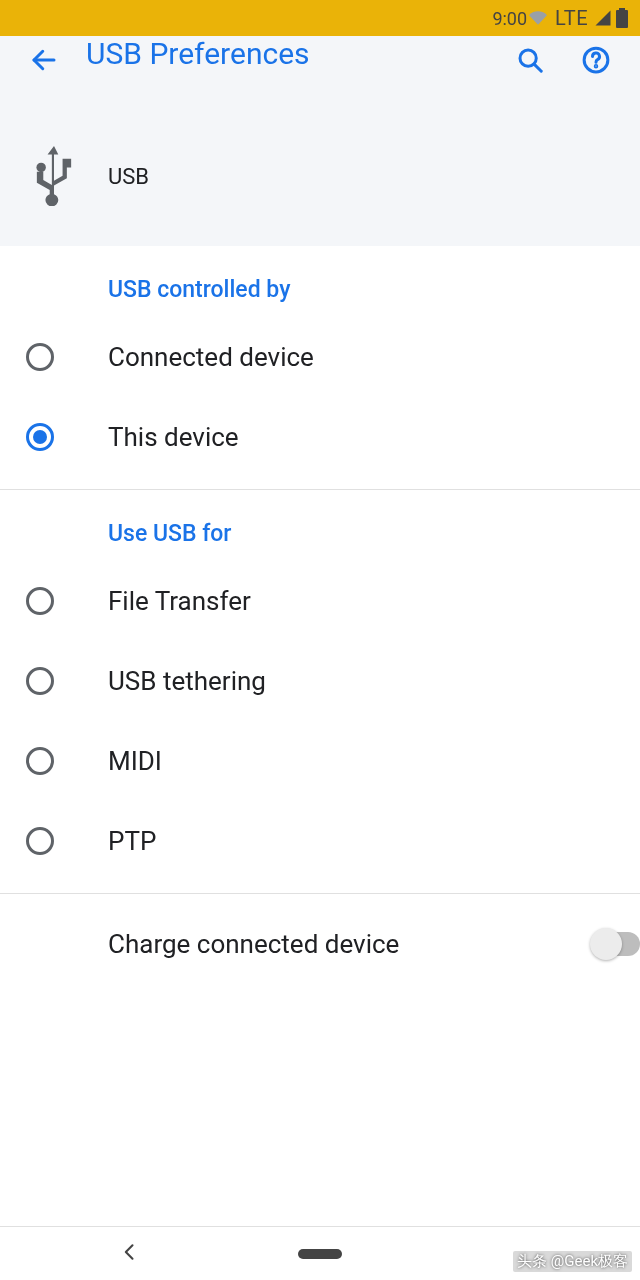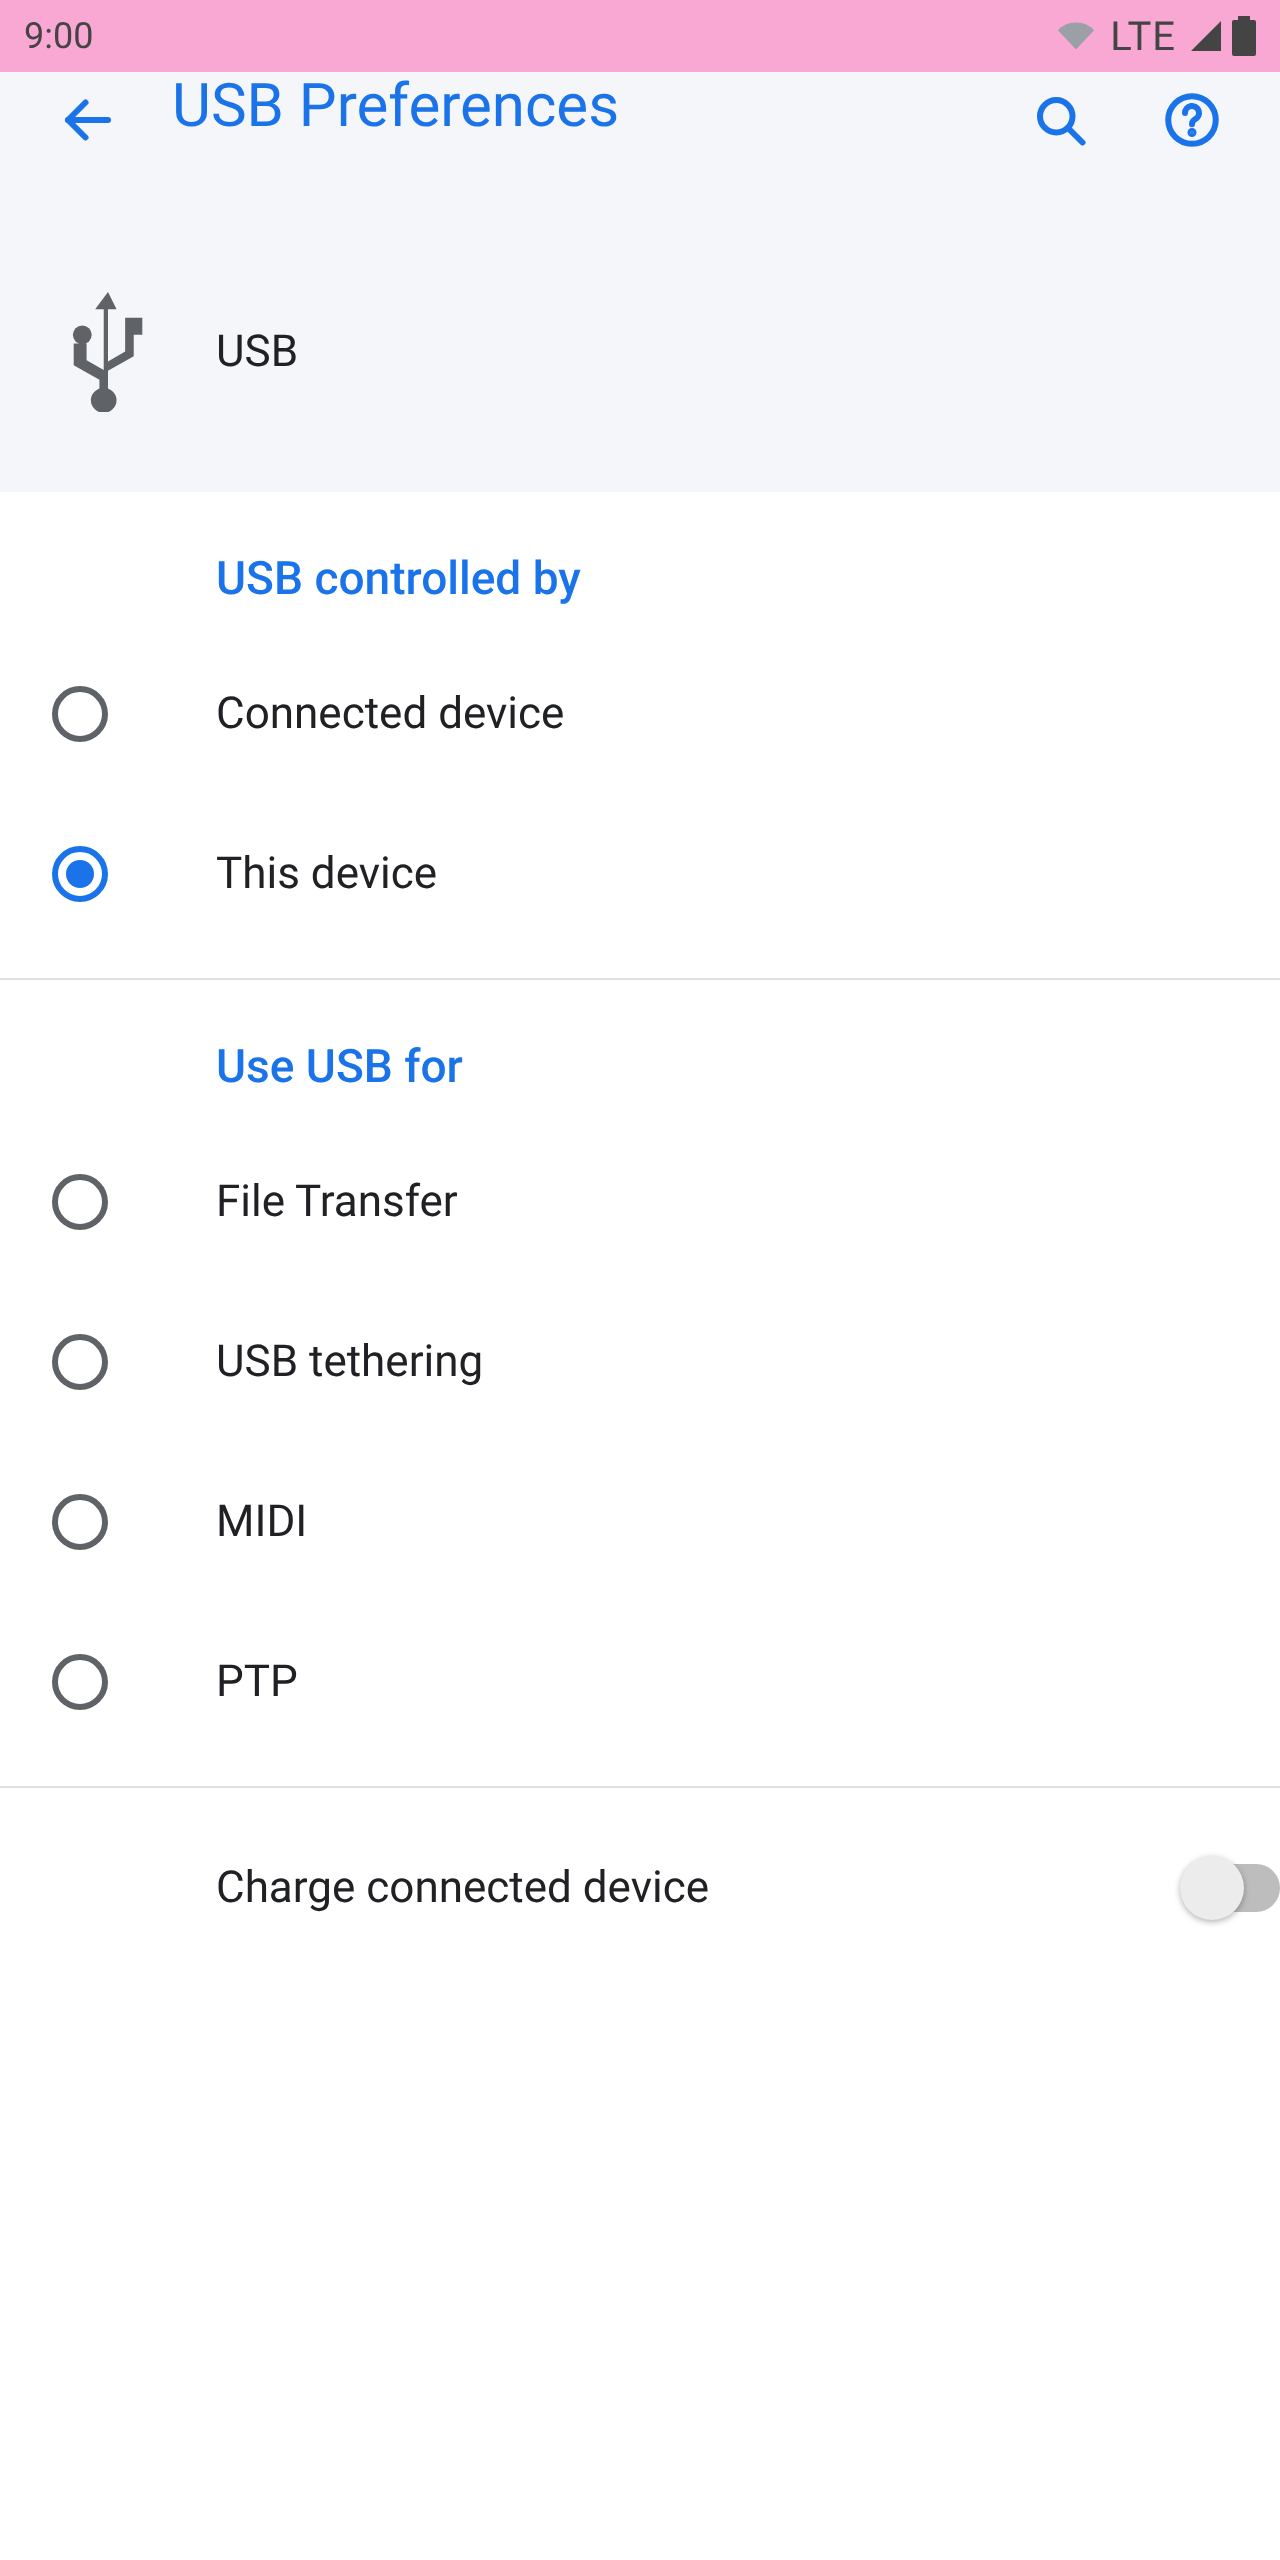--- a/index.html
+++ b/index.html
@@ -1,20 +1,20 @@
 <!DOCTYPE html>
 <html><head>
 <meta charset="utf-8">
 <style>
   * { box-sizing: border-box; margin: 0; padding: 0; }
   html, body { width: 640px; height: 1280px; font-family: Roboto, "Helvetica Neue", Arial, sans-serif; background: #fff; color: #202124; }
   .screen { width: 640px; height: 1280px; display: flex; flex-direction: column; position: relative; }
 
   
-  .statusbar { height: 36px; background: #f9a8d4; display: flex; align-items: center; padding: 0 12px; font-size: 18px; color: #444; }
+  .statusbar { height: 36px; background: #eab308; display: flex; align-items: center; padding: 0 12px; font-size: 18px; color: #444; text-align: right; }
   .statusbar .left { flex: 1; }
   .statusbar .right { display: flex; align-items: center; gap: 4px; }
   .statusbar .right span.lte { font-size: 20px; letter-spacing: 0.5px; margin: 0 2px; }
   .statusbar svg { display: block; }
 
   
   .header-area { background: #f4f6f9; }
   .appbar { height: 84px; display: flex; padding: 0 20px; gap: 18px; }
   .appbar .title { flex: 1; color: #1a73e8; font-size: 30px; font-weight: 400; }
   .icon-btn { width: 48px; height: 48px; display: flex; align-items: center; justify-content: center; color: #1a73e8; }
@@ -25,21 +25,21 @@
   .usb-row .label { font-size: 22px; color: #202124; text-align: center; }
 
   
   .content { flex: 1; overflow: hidden; background: #fff; }
   .section-header { color: #1a73e8; font-size: 23px; font-weight: 500; padding: 30px 0 14px 108px; }
   .radio-row { height: 80px; display: flex; align-items: center; }
   .radio-slot { width: 108px; display: flex; justify-content: flex-start; padding-left: 26px; }
   .radio { width: 28px; height: 28px; border-radius: 50%; border: 3px solid #5f6368; display: flex; align-items: center; justify-content: center; }
   .radio.checked { border-color: #1a73e8; }
   .radio.checked::after { content: ""; width: 14px; height: 14px; border-radius: 50%; background: #1a73e8; }
-  .row-label { font-size: 22px; color: #202124; }
+  .row-label { font-size: 26px; color: #202124; }
   .divider { height: 1px; background: #e0e0e0; margin: 12px 0 0 0; }
 
   .switch-row { height: 100px; display: flex; align-items: center; }
   .switch-row .row-label { margin-left: 108px; flex: 1; }
   .switch { width: 48px; height: 24px; background: #bdbdbd; border-radius: 12px; position: relative; }
   .switch .knob { position: absolute; left: -2px; top: -4px; width: 32px; height: 32px; border-radius: 50%; background: #ececec; box-shadow: 0 1px 3px rgba(0,0,0,0.3); }
 
   
   .navbar { height: 54px; border-top: 1px solid #e0e0e0; display: flex; align-items: center; justify-content: space-between; padding: 0 120px; position: relative; }
   .nav-pill { width: 44px; height: 10px; background: #444; border-radius: 6px; }
@@ -163,14 +163,24 @@
     <div class="divider"></div>
 
     <div class="switch-row">
       <div class="row-label">Charge connected device</div>
       <div class="switch">
         <div class="knob"></div>
       </div>
     </div>
   </div>
 
+  <div class="navbar">
+    <div class="nav-back">
+      <svg viewBox="0 0 24 24" fill="none" stroke="currentColor" stroke-width="2.5" stroke-linecap="round" stroke-linejoin="round">
+          <polyline points="15 4 7 12 15 20"></polyline>
+        </svg>
+    </div>
+    <div class="nav-pill"></div>
+    <div class="nav-placeholder"></div>
+    <div class="watermark">头条 @Geek极客</div>
+  </div>
 
 </div>
 
 </body></html>

